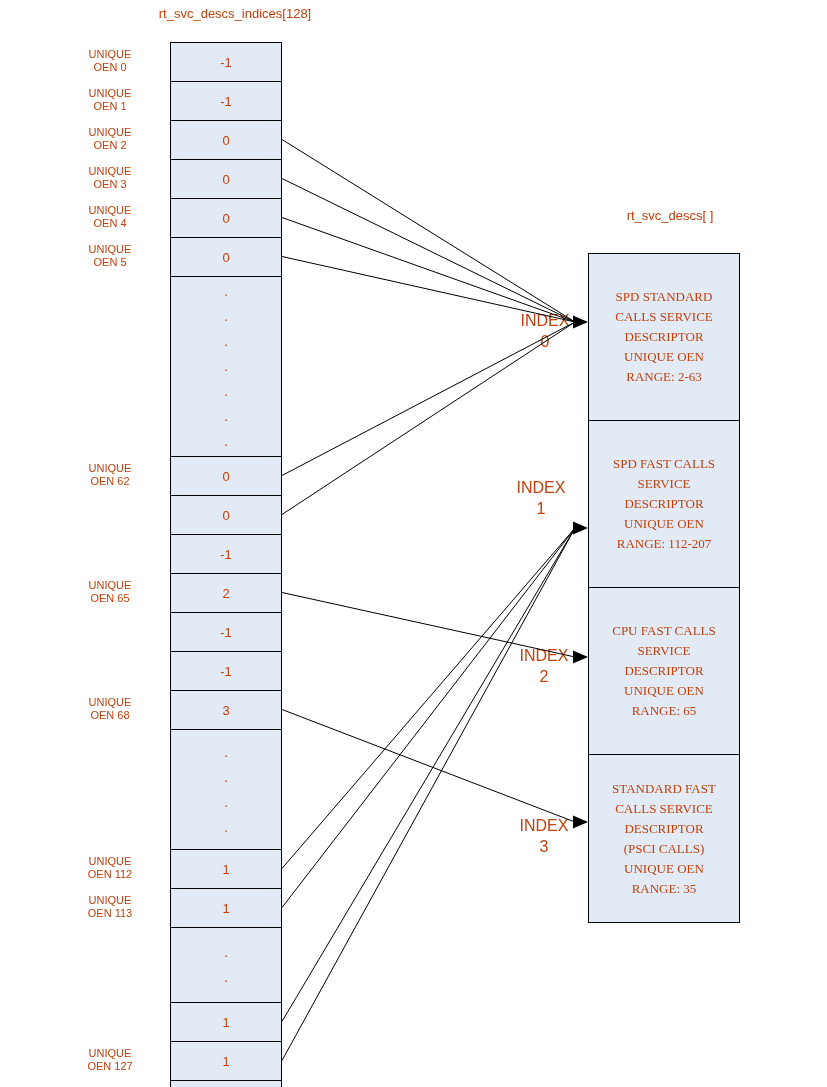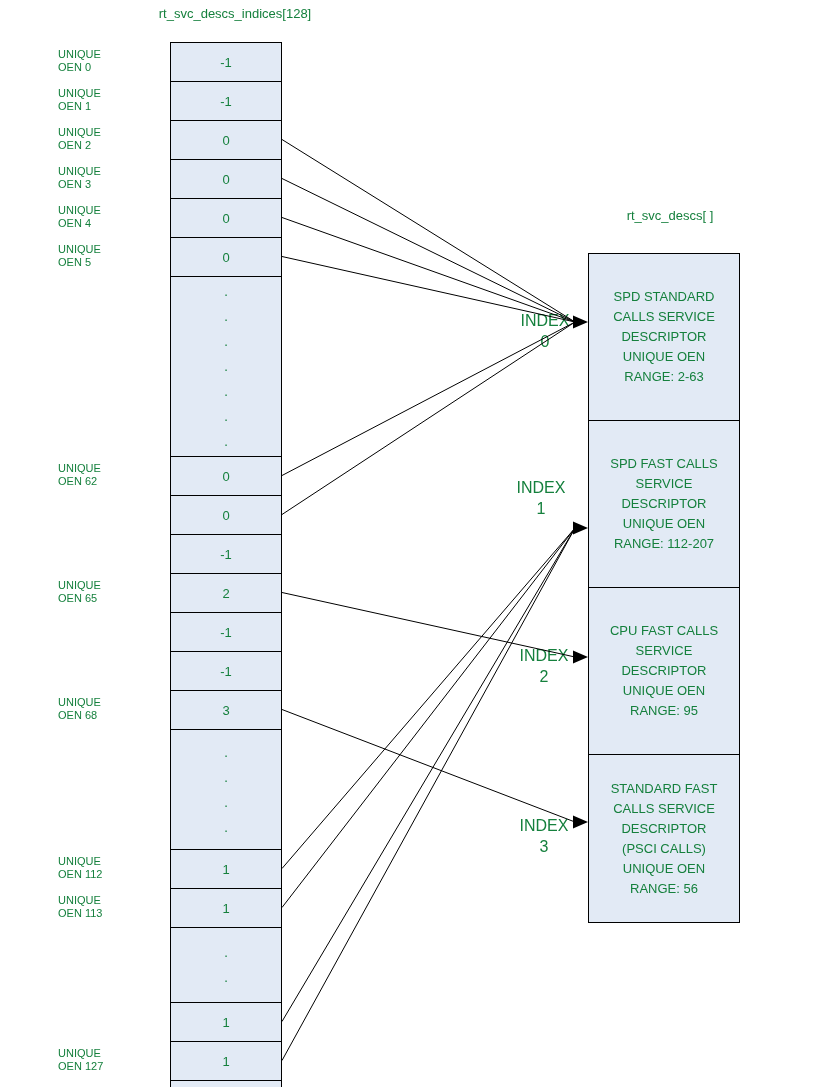--- a/index.html
+++ b/index.html
@@ -1,18 +1,18 @@
 <!DOCTYPE html>
 <html><head>
 <meta charset="utf-8">
 <style>
   html,body { margin:0; padding:0; background:#ffffff; }
   .canvas {
     position:relative; width:827px; height:1087px; background:#ffffff;
-    font-family:"Liberation Sans", sans-serif; color:#15803d; overflow:hidden;
+    font-family:"Liberation Sans", sans-serif; color:#c2410c; overflow:hidden;
   }
   .title {
     position:absolute; font-size:13px; text-align:center; white-space:pre;
   }
   .left-title  { left:120px; top:6px;   width:230px; }
   .right-title { left:580px; top:208px; width:180px; }
 
   
   .indices-col {
     position:absolute; left:170px; top:42px; width:112px; height:1045px;
@@ -23,34 +23,34 @@
     display:flex; align-items:center; justify-content:center;
     font-size:13px; background:#e2eaf5; white-space:pre-line; text-align:center;
   }
   .c39 { height:39px; }
   .cd1 { height:180px; line-height:25px; }
   .cd2 { height:120px; line-height:25px; }
   .cd3 { height:75px;  line-height:25px; }
   .cstub { height:7px; border-bottom:none; }
 
   .oen-label {
-    position:absolute; left:58px; width:104px; text-align:left;
+    position:absolute; left:58px; width:104px; text-align:center;
     font-size:11px; line-height:13px; white-space:pre-line;
   }
 
   
   .descs-col {
     position:absolute; left:588px; top:253px; width:152px;
     border:1px solid #000; box-sizing:border-box; background:#e2eaf5;
   }
   .rbox {
     box-sizing:border-box; height:167px; border-bottom:1px solid #000;
     display:flex; align-items:center; justify-content:center;
     font-size:13px; line-height:20px; text-align:center; white-space:pre-line;
-    background:#e2eaf5; padding:16px 4px;
+    background:#e2eaf5; padding:16px 4px;font-family:Liberation Serif, serif;
   }
   .rbox:last-child { border-bottom:none; }
 
   .index-label {
     position:absolute; width:80px; text-align:center;
     font-size:16px; line-height:21px; white-space:pre-line;
   }
   .idx0 { left:505px; top:310px; }
   .idx1 { left:501px; top:477px; }
   .idx2 { left:504px; top:645px; }
@@ -137,27 +137,27 @@
 RANGE: 2-63</div>
     <div class="rbox">SPD FAST CALLS
 SERVICE
 DESCRIPTOR
 UNIQUE OEN
 RANGE: 112-207</div>
     <div class="rbox">CPU FAST CALLS
 SERVICE
 DESCRIPTOR
 UNIQUE OEN
-RANGE: 95</div>
+RANGE: 65</div>
     <div class="rbox">STANDARD FAST
 CALLS SERVICE
 DESCRIPTOR
 (PSCI CALLS)
 UNIQUE OEN
-RANGE: 56</div>
+RANGE: 35</div>
   </div>
 
   <div class="index-label idx0">INDEX
 0</div>
   <div class="index-label idx1">INDEX
 1</div>
   <div class="index-label idx2">INDEX
 2</div>
   <div class="index-label idx3">INDEX
 3</div>

